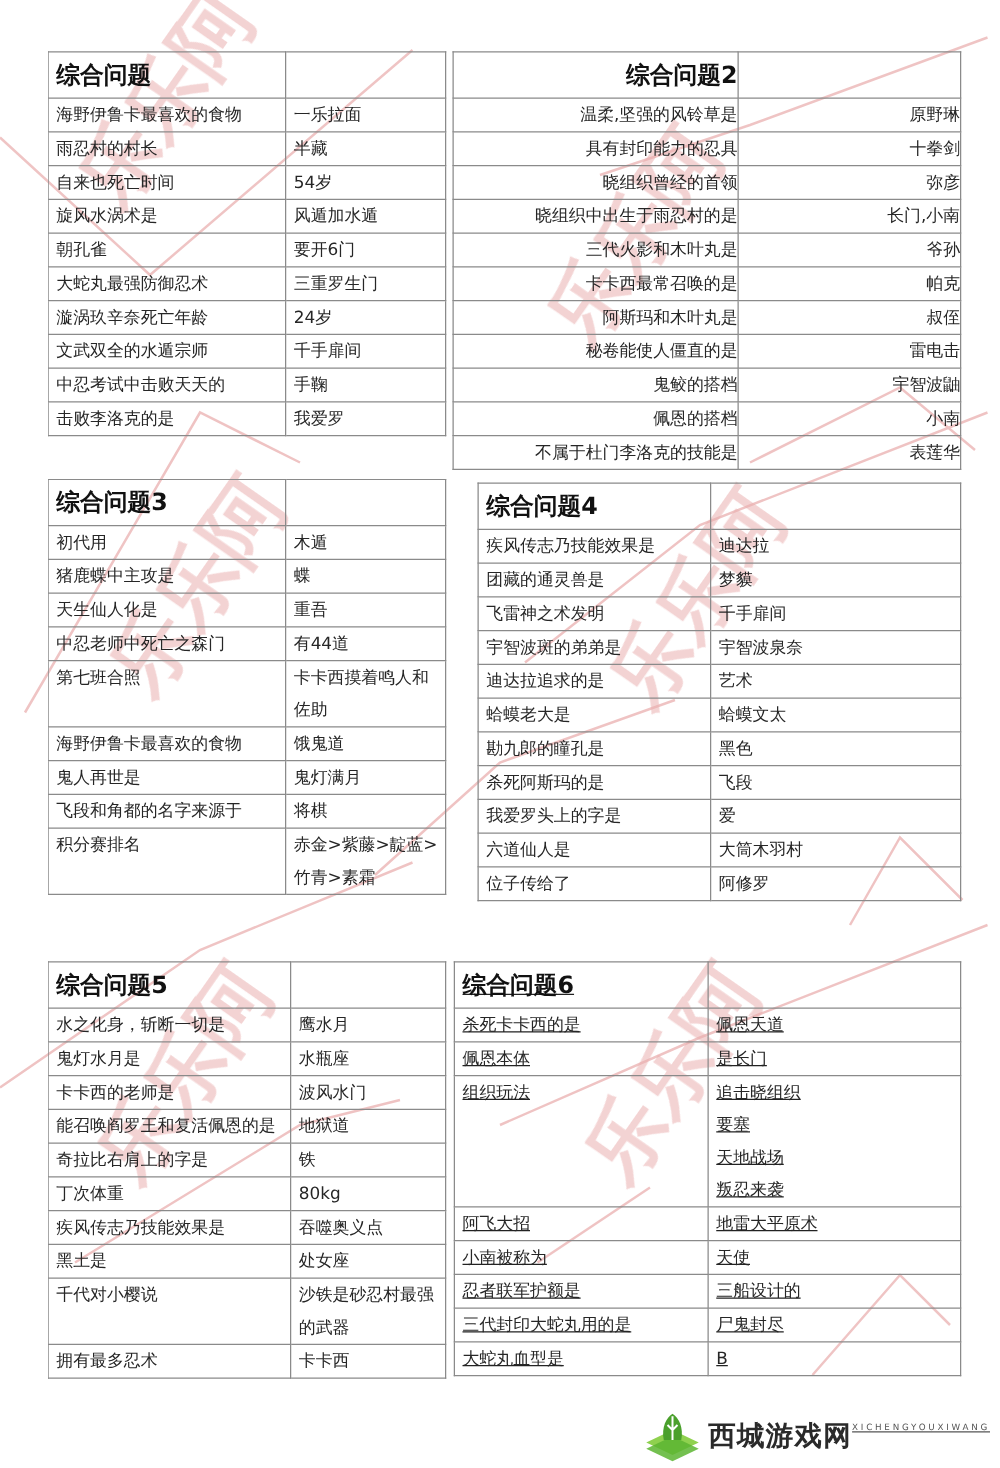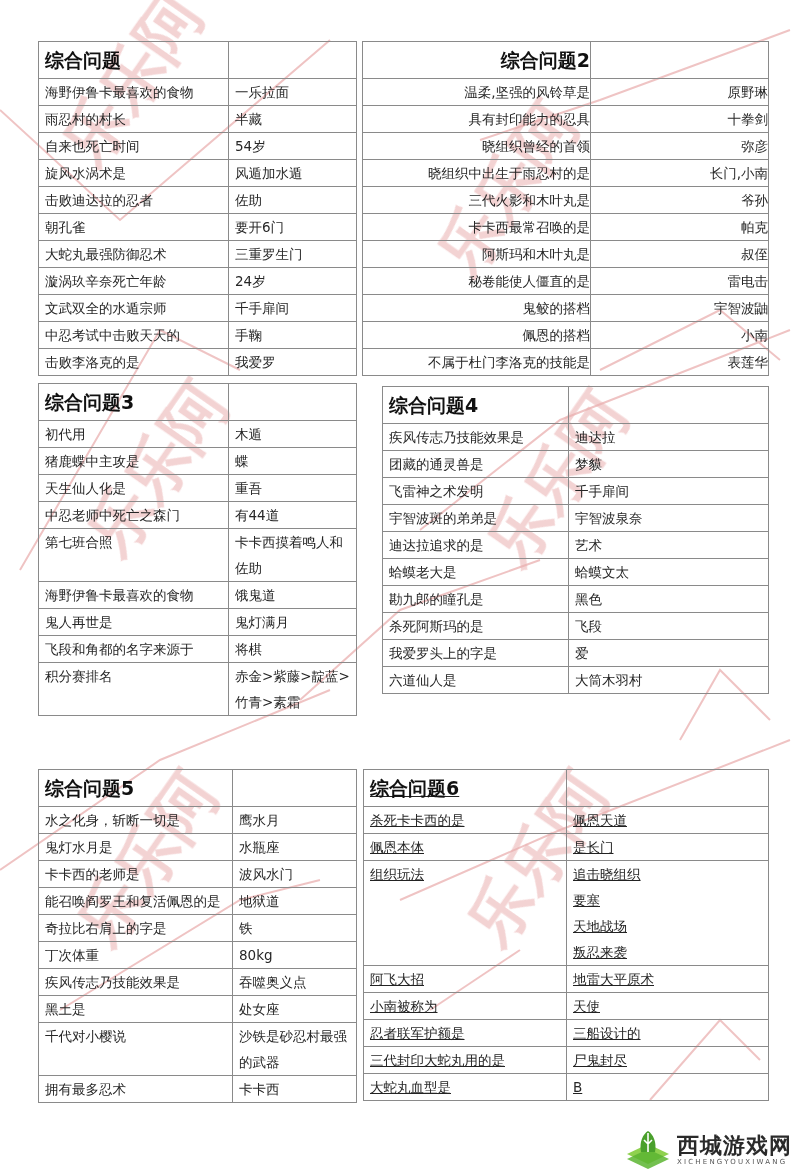--- a/index.html
+++ b/index.html
@@ -29,23 +29,23 @@
   }
   table.qt tr.hd td {
     font-size: 19px; font-weight: bold; color: #111;
     height: 36px; line-height: 36px; vertical-align: middle;
   }
   table.qt tr td { height: 26px; }
   .logo {
     position: absolute; right: 8px; bottom: 4px; z-index: 2;
     display: flex; align-items: center; gap: 6px;
   }
-  .logo-text { display: flex; flex-direction: column; }
+  .logo-text { display: flex; flex-direction: row; }
   .logo-cn { font-size: 22px; font-weight: bold; color: #2a2a2a; letter-spacing: 1px; line-height: 24px; }
-  .logo-en { font-size: 7px; color: #555; letter-spacing: 2.2px; line-height: 9px; }
+  .logo-en { font-size: 7px; color: #555; letter-spacing: 2.2px; line-height: 9px; text-decoration: underline; }
 </style>
 </head>
 <body>
 
 <svg class="wm" viewBox="0 0 800 1174">
   <g stroke="#eab0b0" stroke-width="2" fill="none" opacity="0.75">
     <polyline points="0,110 120,220 330,40"></polyline>
     <polyline points="480,140 600,100 790,30"></polyline>
     <polyline points="600,370 720,310 780,360"></polyline>
     <polyline points="20,570 160,330 240,370"></polyline>
@@ -88,24 +88,20 @@
       </tr>
       <tr>
         <td>自来也死亡时间</td>
         <td>54岁</td>
       </tr>
       <tr>
         <td>旋风水涡术是</td>
         <td>风遁加水遁</td>
       </tr>
       <tr>
-        <td>击败迪达拉的忍者</td>
-        <td>佐助</td>
-      </tr>
-      <tr>
         <td>朝孔雀</td>
         <td>要开6门</td>
       </tr>
       <tr>
         <td>大蛇丸最强防御忍术</td>
         <td>三重罗生门</td>
       </tr>
       <tr>
         <td>漩涡玖辛奈死亡年龄</td>
         <td>24岁</td>
@@ -273,20 +269,24 @@
         <td>杀死阿斯玛的是</td>
         <td>飞段</td>
       </tr>
       <tr>
         <td>我爱罗头上的字是</td>
         <td>爱</td>
       </tr>
       <tr>
         <td>六道仙人是</td>
         <td>大筒木羽村</td>
+      </tr>
+      <tr>
+        <td>位子传给了</td>
+        <td>阿修罗</td>
       </tr>
     </tbody>
 </table>
 
 <table class="qt" style="left:38px;top:769px;width:318px;">
   <colgroup>
       <col style="width:194px">
       <col style="width:124px">
     </colgroup>
   <tbody>

